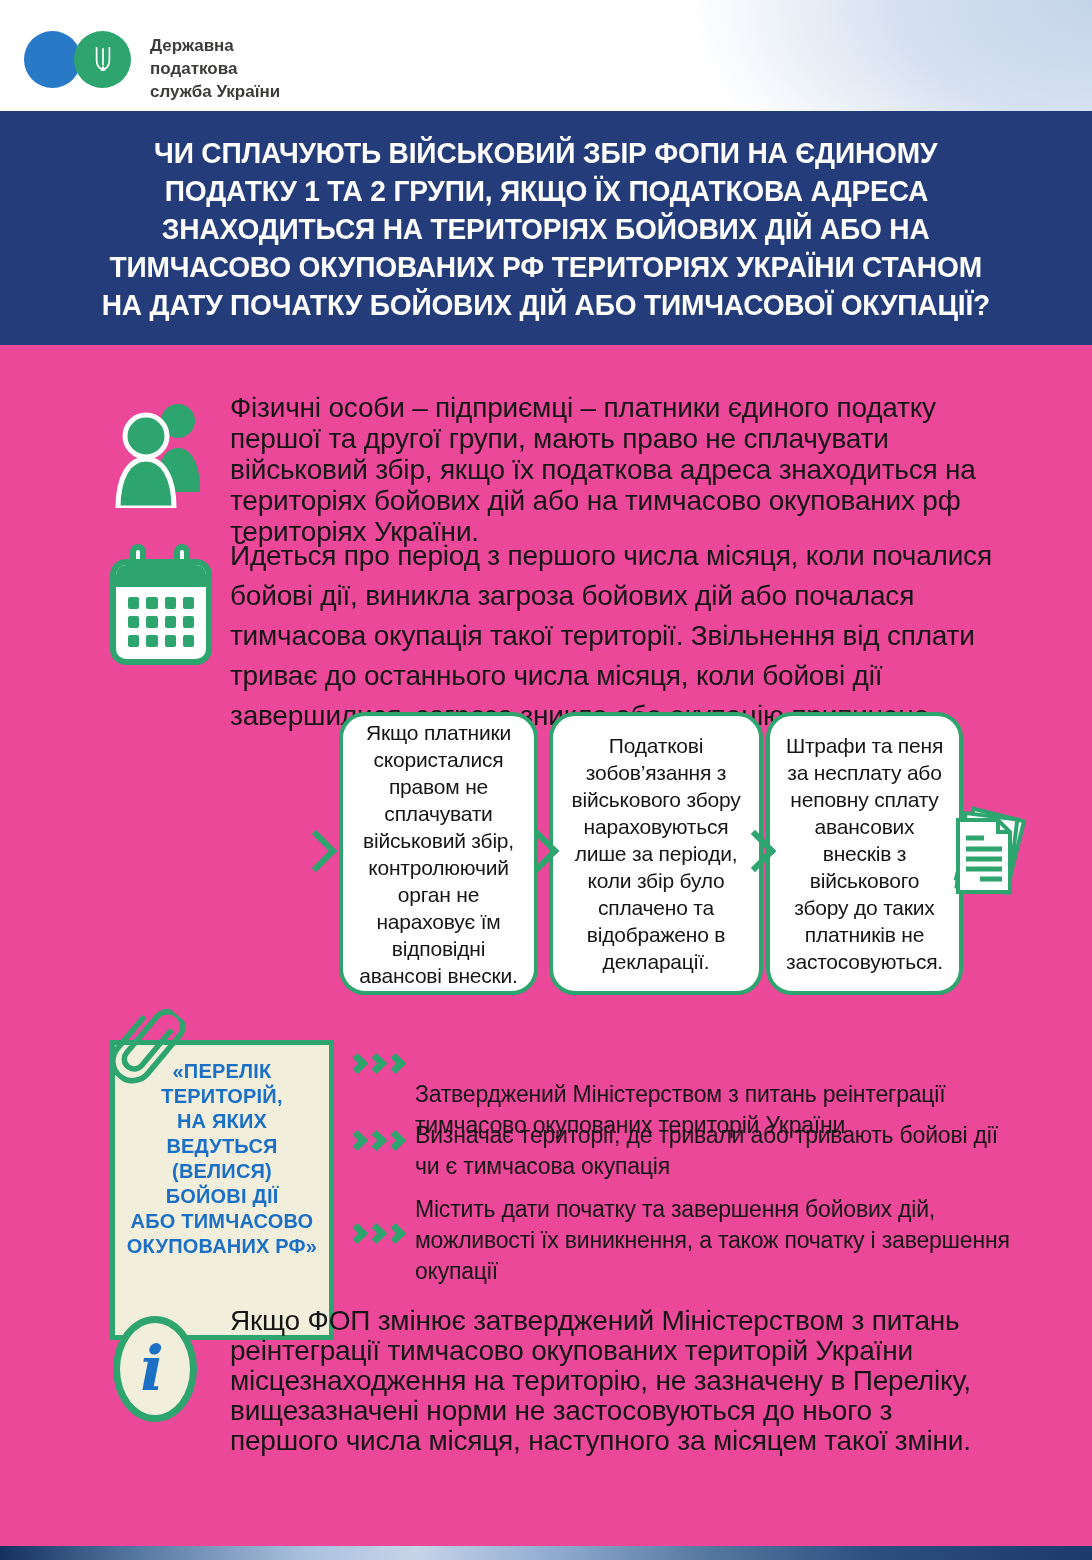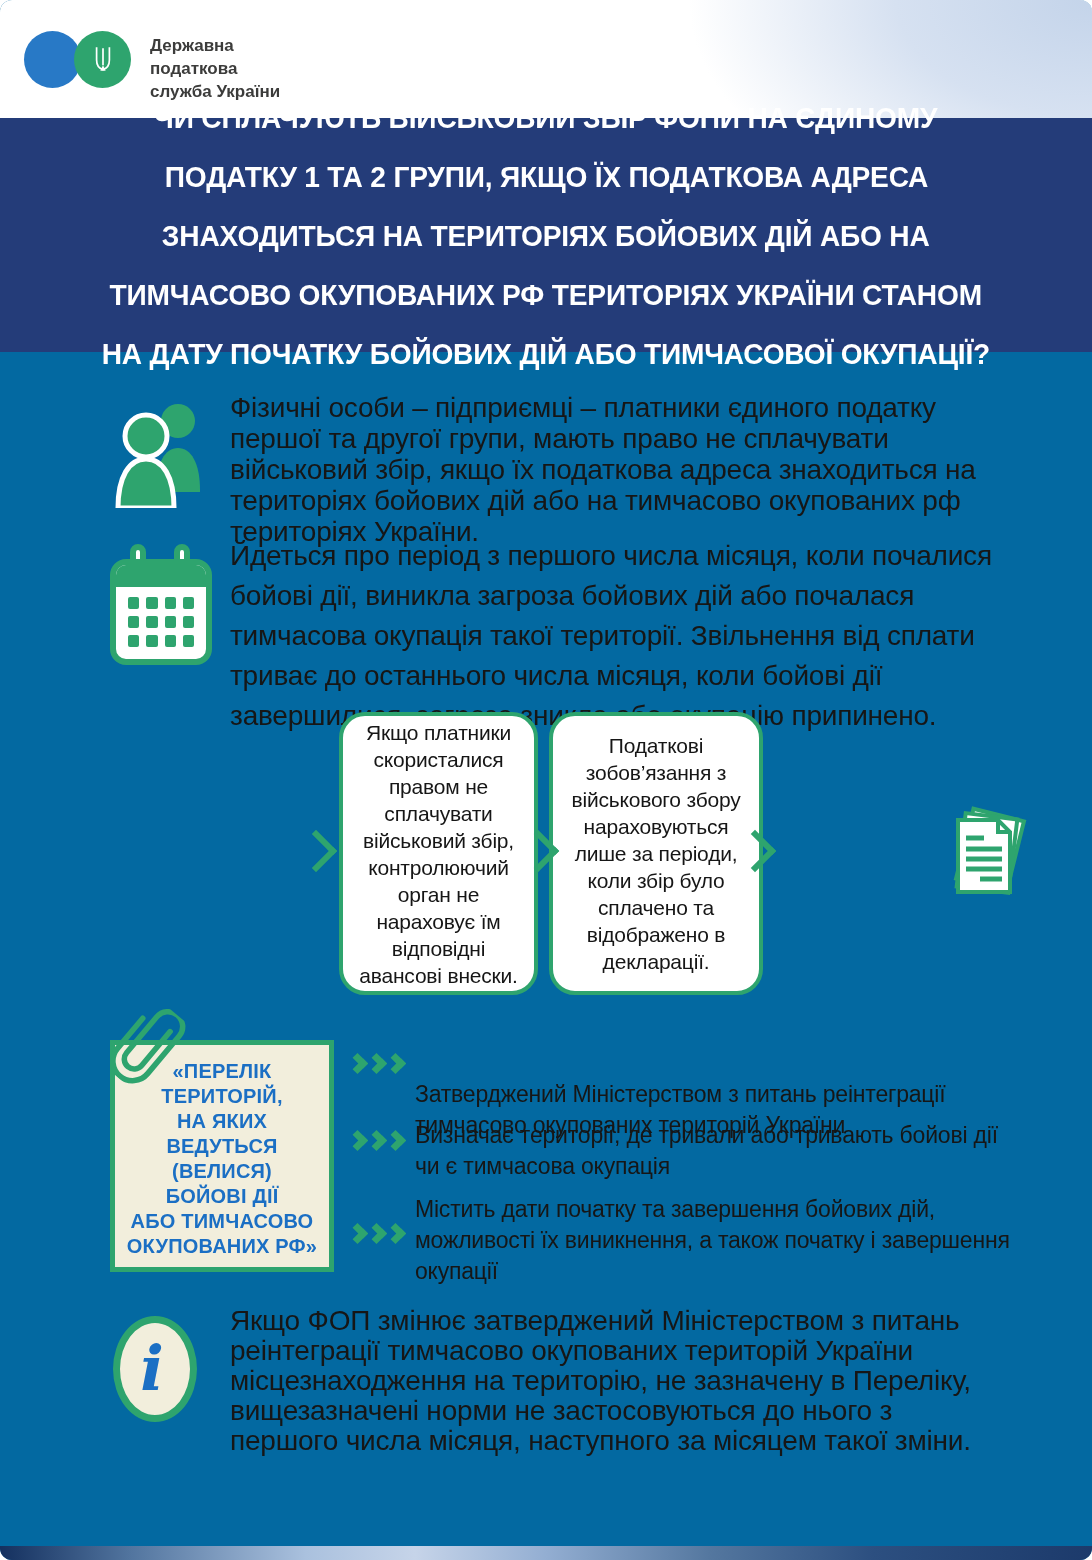--- a/index.html
+++ b/index.html
@@ -5,34 +5,34 @@
   :root{
     --green:#2EA46E;
     --navy:#243C79;
     --beige:#F2EEDC;
     --blue:#1B6FC4;
     --logoblue:#2879C6;
     --ink:#161616;
   }
   *{margin:0;padding:0;box-sizing:border-box;}
   body{background:#ffffff;font-family:"Liberation Sans",sans-serif;}
-  .page{position:relative;width:1092px;height:1560px;background:#0369a1;overflow:hidden;border-radius:12px;}
+  .page{position:relative;width:1092px;height:1560px;background:#ec4899;overflow:hidden;}
 
   
   .header{position:absolute;left:0;top:0;width:1092px;height:118px;background:#fff;}
   .header-gradient{position:absolute;right:0;top:0;width:560px;height:118px;
     background:radial-gradient(560px 330px at 100% 0%, #c4d4ea 0%, #d6e1f1 35%, rgba(255,255,255,0) 72%);}
   .logo-circle{position:absolute;border-radius:50%;}
   .logo-blue{left:24px;top:31px;width:57px;height:57px;background:var(--logoblue);}
   .logo-green{left:74px;top:31px;width:57px;height:57px;background:var(--green);display:flex;align-items:center;justify-content:center;}
   .org{position:absolute;left:150px;top:34px;font-size:17px;font-weight:bold;color:#3c3c3b;line-height:23px;}
 
   
-  .banner{position:absolute;left:0;top:118px;width:1092px;height:234px;background:var(--navy);
-    display:flex;flex-direction:column;justify-content:center;align-items:center;padding-top:2px;gap:21px;}
+  .banner{position:absolute;left:0;top:111px;width:1092px;height:234px;background:var(--navy);
+    display:flex;flex-direction:column;justify-content:center;align-items:center;padding-top:2px;}
   .banner-line{white-space:nowrap;color:#ffffff;font-weight:bold;font-size:29px;line-height:38px;
     letter-spacing:-0.2px;transform:scaleX(0.97);transform-origin:50% 50%;}
 
   
   .para{position:absolute;color:var(--ink);font-size:28px;letter-spacing:-0.2px;}
   .intro-text{left:230px;top:392px;width:762px;line-height:31px;}
   .period-text{left:230px;top:536px;width:772px;line-height:40px;}
   .info-text{left:230px;top:1306px;width:748px;line-height:30px;}
 
   
@@ -50,21 +50,21 @@
   .bubble{position:absolute;top:712px;height:283px;border:4px solid var(--green);border-radius:26px;background:#fff;
     display:flex;align-items:center;justify-content:center;padding:14px 10px;}
   .bubble p{text-align:center;font-size:21px;line-height:27px;color:var(--ink);letter-spacing:-0.2px;}
   .gap-chev{position:absolute;width:30px;height:30px;border-top:6px solid var(--green);border-right:6px solid var(--green);
     transform:rotate(45deg);background:transparent;}
 
   
   .docs-icon{position:absolute;left:944px;top:802px;width:84px;height:104px;}
 
   
-  .note{position:absolute;left:110px;top:1040px;width:224px;height:232px;background:var(--beige);
+  .note{position:absolute;left:110px;top:1040px;width:224px;height:300px;background:var(--beige);
     border:5px solid var(--green);padding-top:14px;}
   .note-line{text-align:center;color:var(--blue);font-weight:bold;font-size:20px;line-height:25px;letter-spacing:0.2px;}
   .paperclip{position:absolute;left:116px;top:1002px;width:60px;height:86px;transform:rotate(40deg);}
 
   
   .tri-chev{position:absolute;display:flex;}
   .tri-chev span{width:15px;height:15px;border-top:7px solid var(--green);border-right:7px solid var(--green);
     transform:rotate(45deg);margin-left:4px;}
   .list-item{position:absolute;left:415px;width:610px;color:var(--ink);font-size:23px;line-height:31px;letter-spacing:-0.2px;}
 
@@ -140,20 +140,23 @@
       </div>
     </div>
   </div>
   <p class="para period-text">Йдеться про період з першого числа місяця, коли почалися бойові дії, виникла загроза бойових дій або почалася тимчасова окупація такої території. Звільнення від сплати триває до останнього числа місяця, коли бойові дії завершилися, загроза зникла або окупацію припинено.</p>
 
   <div class="bubble" style="left:339px;width:199px;">
     <p>Якщо платники скористалися правом не сплачувати військовий збір, контролюючий орган не нараховує їм відповідні авансові внески.</p>
   </div>
   <div class="bubble" style="left:549px;width:214px;">
     <p>Податкові зобов’язання з військового збору нараховуються лише за періоди, коли збір було сплачено та відображено в декларації.</p>
+  </div>
+  <div class="bubble" style="left:766px;width:197px;">
+    <p>Штрафи та пеня за несплату або неповну сплату авансових внесків з військового збору до таких платників не застосовуються.</p>
   </div>
   <span class="gap-chev" style="left:301px;top:836px;"></span>
   <span class="gap-chev" style="left:523px;top:836px;"></span>
   <span class="gap-chev" style="left:740px;top:836px;"></span>
 
   <svg class="docs-icon" viewBox="0 0 84 104">
     <g fill="#ffffff" stroke="#2EA46E" stroke-width="4">
       <rect x="20" y="12" width="52" height="72" transform="rotate(14 46 48)"></rect>
       <rect x="17" y="14" width="52" height="74" transform="rotate(7 43 51)"></rect>
       <path d="M14 18 h40 l12 12 v60 h-52 z"></path>

